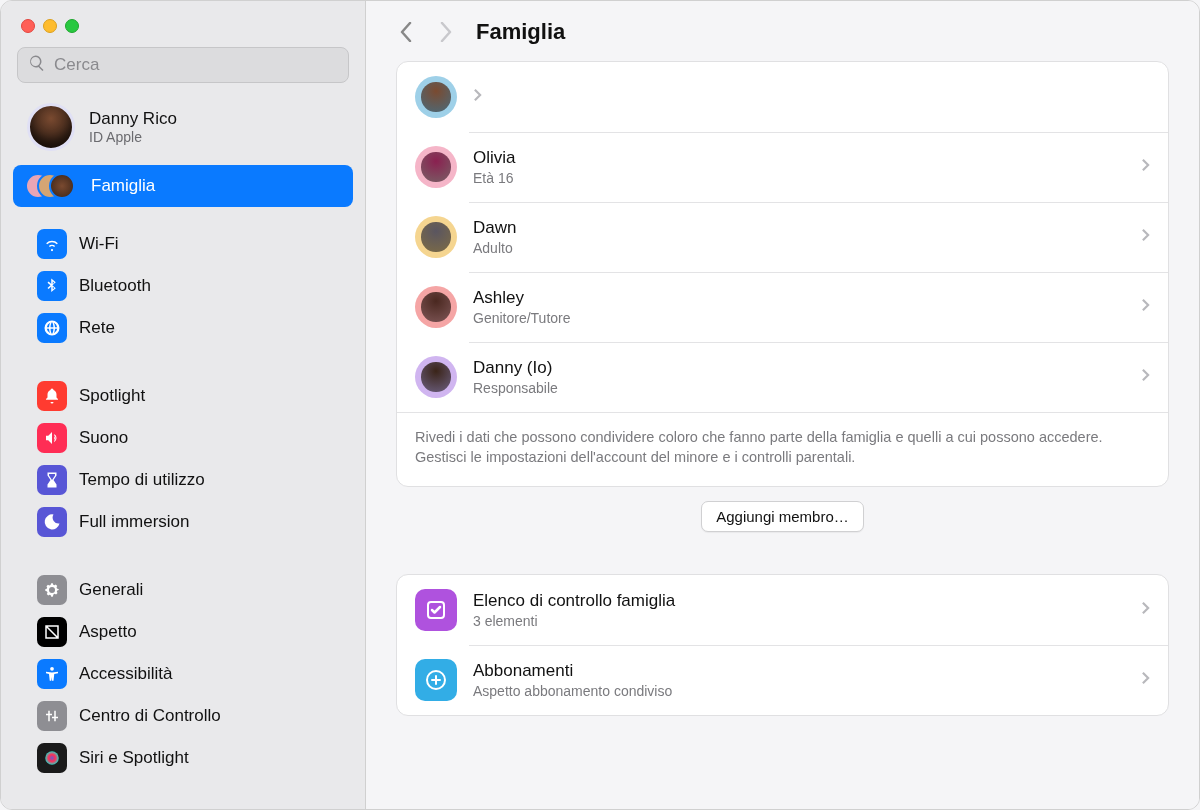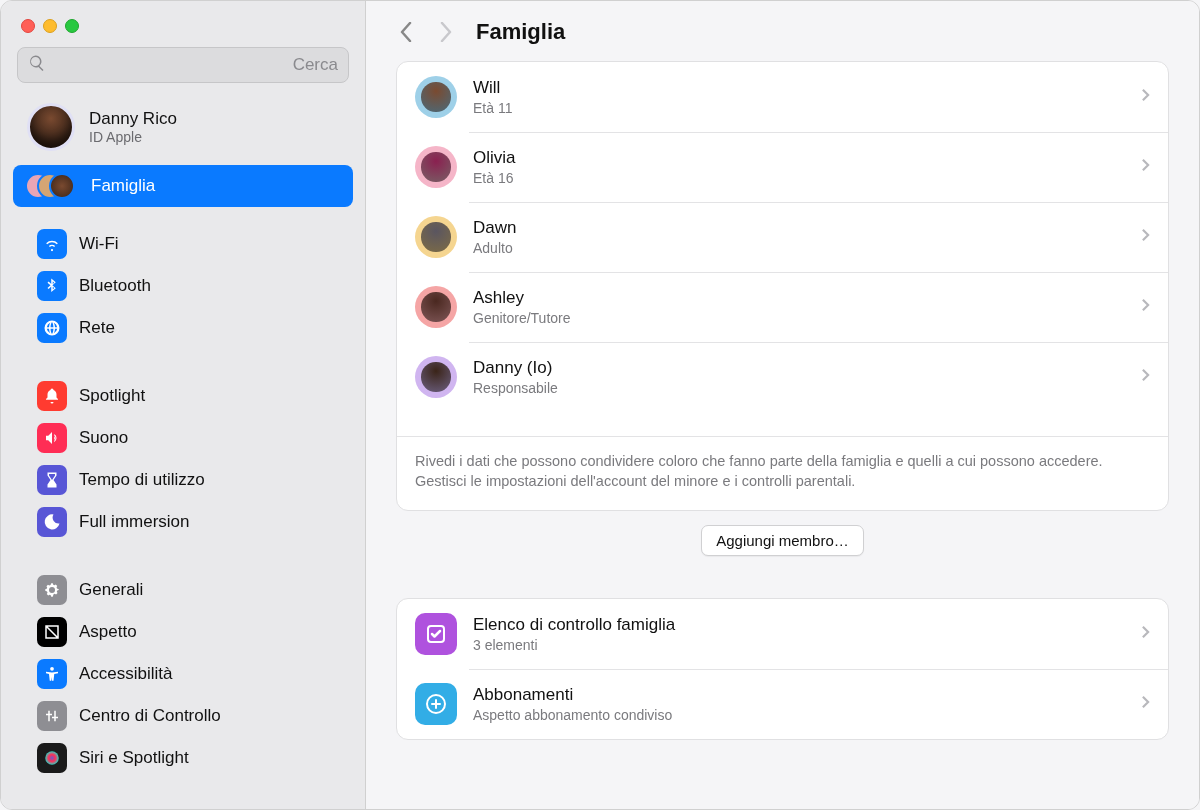--- a/index.html
+++ b/index.html
@@ -31,21 +31,21 @@
   background: #dcdcde;
   border: 1px solid #c6c6c8;
   border-radius: 8px;
   display: flex; align-items: center;
   padding: 0 10px; gap: 8px;
   color: #8a8a8e; font-size: 17px;
 }
 .search svg { width: 18px; height: 18px; fill: #8a8a8e; }
 .search input {
   border:none; background:transparent; outline:none;
-  font-size:17px; color:#333; flex:1;text-align:right;
+  font-size:17px; color:#333; flex:1;
 }
 .search input::placeholder { color:#8a8a8e; }
 .user-row {
   display:flex; align-items:center; gap:14px;
   padding: 8px 20px 14px 26px;
 }
 .user-avatar {
   width: 48px; height: 48px; border-radius: 50%;
   background: radial-gradient(circle at 50% 30%, #7a4a30 0%, #3a2418 60%, #1a0f08 100%);
   box-shadow: inset 0 -8px 8px rgba(0,0,0,0.4);
@@ -113,21 +113,20 @@
   font-size:22px;
 }
 .row-text { flex:1; }
 .row-title { font-size:17px; color:#111; }
 .row-sub { font-size:14px; color:#7a7a7e; margin-top:2px; }
 .chev { color:#b8b8bc; }
 .chev svg { width:9px; height:14px; stroke:#b8b8bc; fill:none; stroke-width:2.5; }
 .footer-note {
   padding: 14px 18px 18px 18px; font-size:14.5px; color:#7a7a7e; line-height:1.4;
   border-top:1px solid #e3e3e5;
-  margin-top:24px;
 }
 .btn-row { display:flex; justify-content:center; padding: 14px 2px; }
 .btn {
   background:#fff; border:1px solid #d0d0d2; border-radius:7px;
   padding:6px 14px; font-size:15px; color:#111;
   box-shadow: 0 1px 1px rgba(0,0,0,0.05);
 }
 .spacer { height: 28px; }
 .app-icon {
   width:42px; height:42px; border-radius:10px; flex-shrink:0;
@@ -302,24 +301,20 @@
     <h1>Famiglia</h1>
   </div>
 
   <div class="content">
     <div class="card">
       <div id="members-list">
           <div class="row">
             <div class="row-avatar" style="background:#9ed0e8">
               <div style="width:70%;height:70%;border-radius:50%;background:radial-gradient(circle at 50% 30%,#7a4a30 0%, rgba(0,0,0,.5) 90%);"></div>
             </div>
-            <div class="row-text">
-              <div class="row-title">Will</div>
-              <div class="row-sub">Età 11</div>
-            </div>
             <div class="chev"><svg viewBox="0 0 10 16">
                 <path d="M2 2l6 6-6 6"></path>
               </svg></div>
           </div>
           <div class="row">
             <div class="row-avatar" style="background:#f5b5c8">
               <div style="width:70%;height:70%;border-radius:50%;background:radial-gradient(circle at 50% 30%,#8a2050 0%, rgba(0,0,0,.5) 90%);"></div>
             </div>
             <div class="row-text">
               <div class="row-title">Olivia</div>

